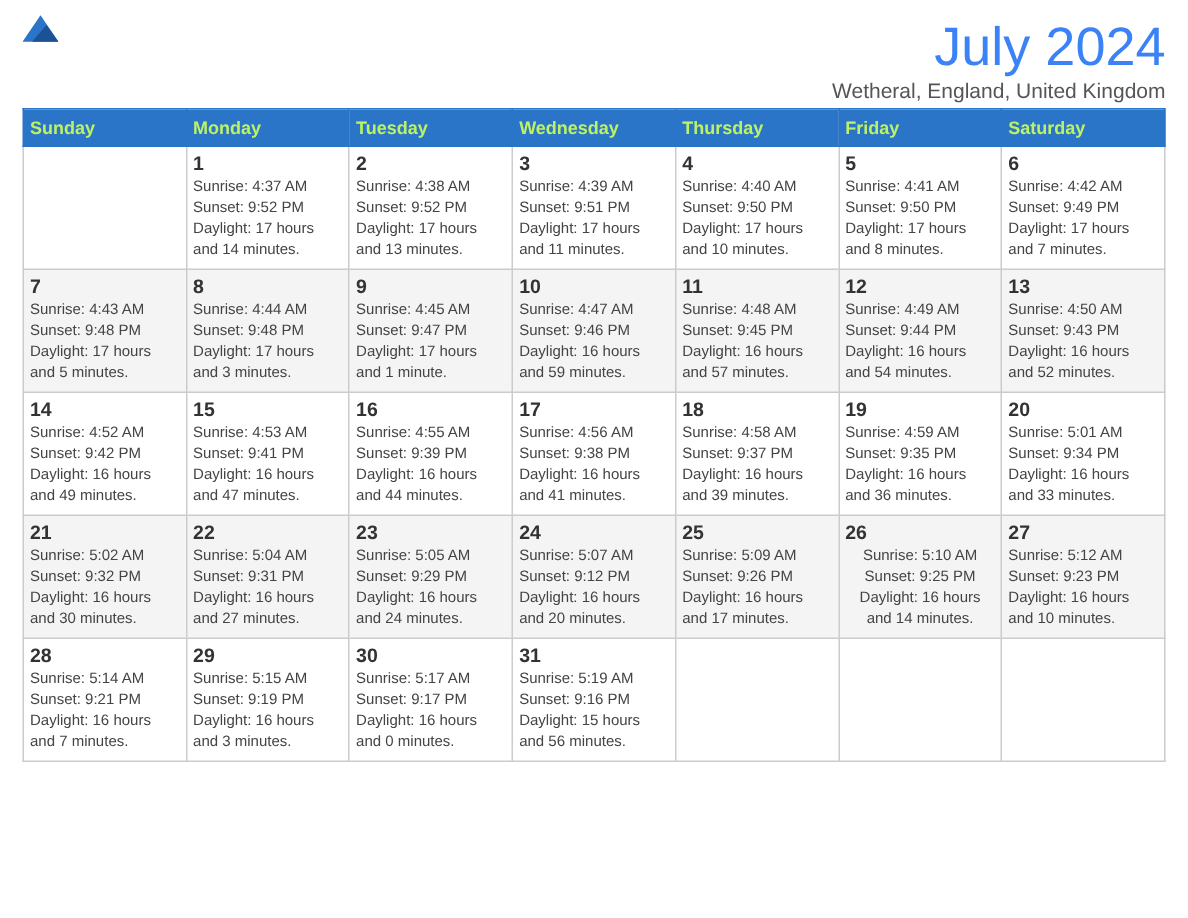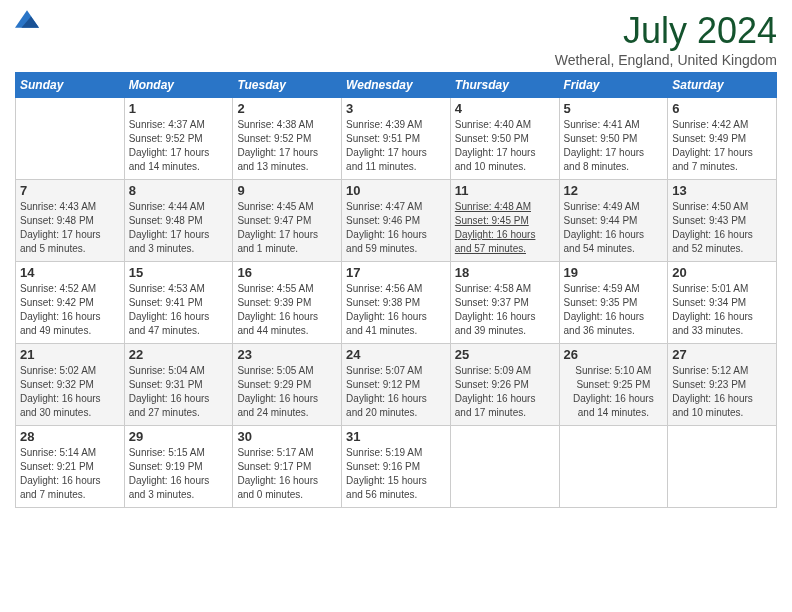--- a/index.html
+++ b/index.html
@@ -23,41 +23,40 @@
     }
     .logo-icon {
       width: 24px;
       height: 18px;
     }
     .title-block {
       text-align: right;
     }
     .month-title {
       font-size: 36px;
-      color: #14532d;
+      color: #3b82f6;
       font-weight: normal;
     }
     .location {
       font-size: 14px;
       color: #555;
       text-align: center;
     }
     table {
       width: 100%;
       border-collapse: collapse;
       table-layout: fixed;
     }
     thead th {
       background-color: #2a75c7;
-      color: #ffffff;
+      color: #bef264;
       font-size: 12px;
       padding: 5px 4px;
       text-align: left;
       border: 1px solid #2a75c7;
-      font-style: italic;
     }
     tbody td {
       border: 1px solid #ccc;
       vertical-align: top;
       padding: 3px 4px;
       font-size: 10px;
       color: #333;
       height: 82px;
     }
     .day-number {
@@ -180,21 +179,21 @@
         </td>
         <td>
           <span class="day-number">10</span>
           <div class="day-info" style="white-space: pre-line;">Sunrise: 4:47 AM
 Sunset: 9:46 PM
 Daylight: 16 hours
 and 59 minutes.</div>
         </td>
         <td>
           <span class="day-number">11</span>
-          <div class="day-info" style="white-space: pre-line; text-decoration: underline;">Sunrise: 4:48 AM
+          <div class="day-info" style="white-space: pre-line;">Sunrise: 4:48 AM
 Sunset: 9:45 PM
 Daylight: 16 hours
 and 57 minutes.</div>
         </td>
         <td>
           <span class="day-number">12</span>
           <div class="day-info" style="white-space: pre-line;">Sunrise: 4:49 AM
 Sunset: 9:44 PM
 Daylight: 16 hours
 and 54 minutes.</div>

